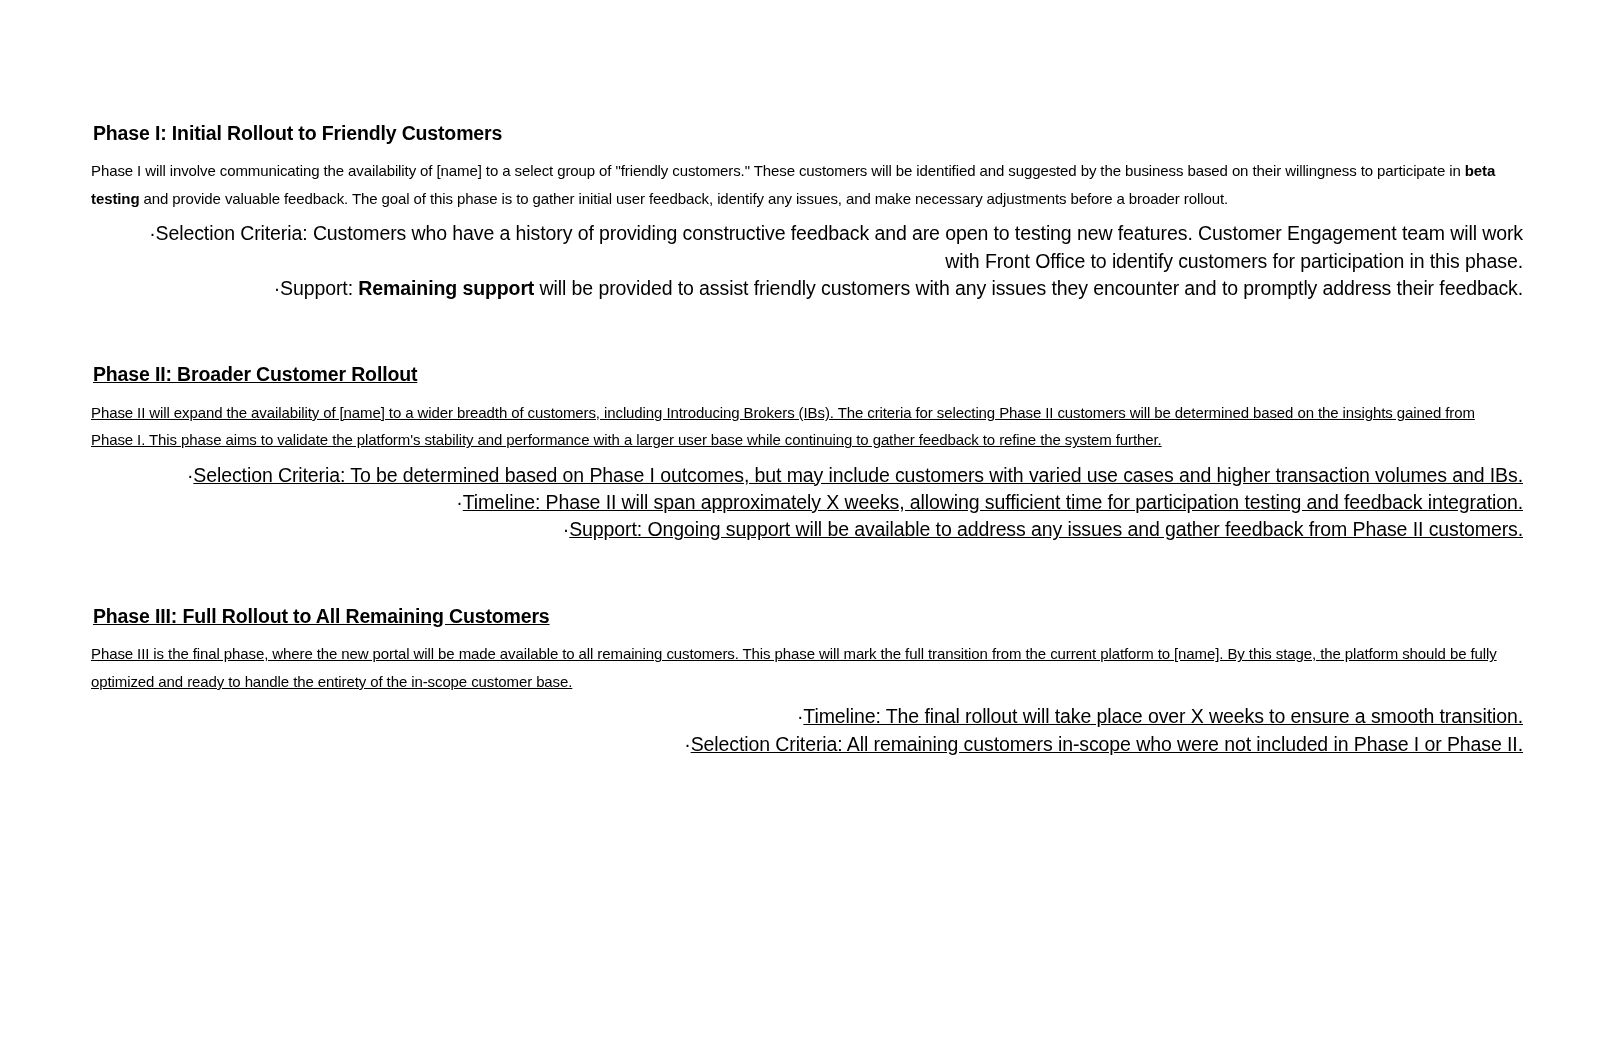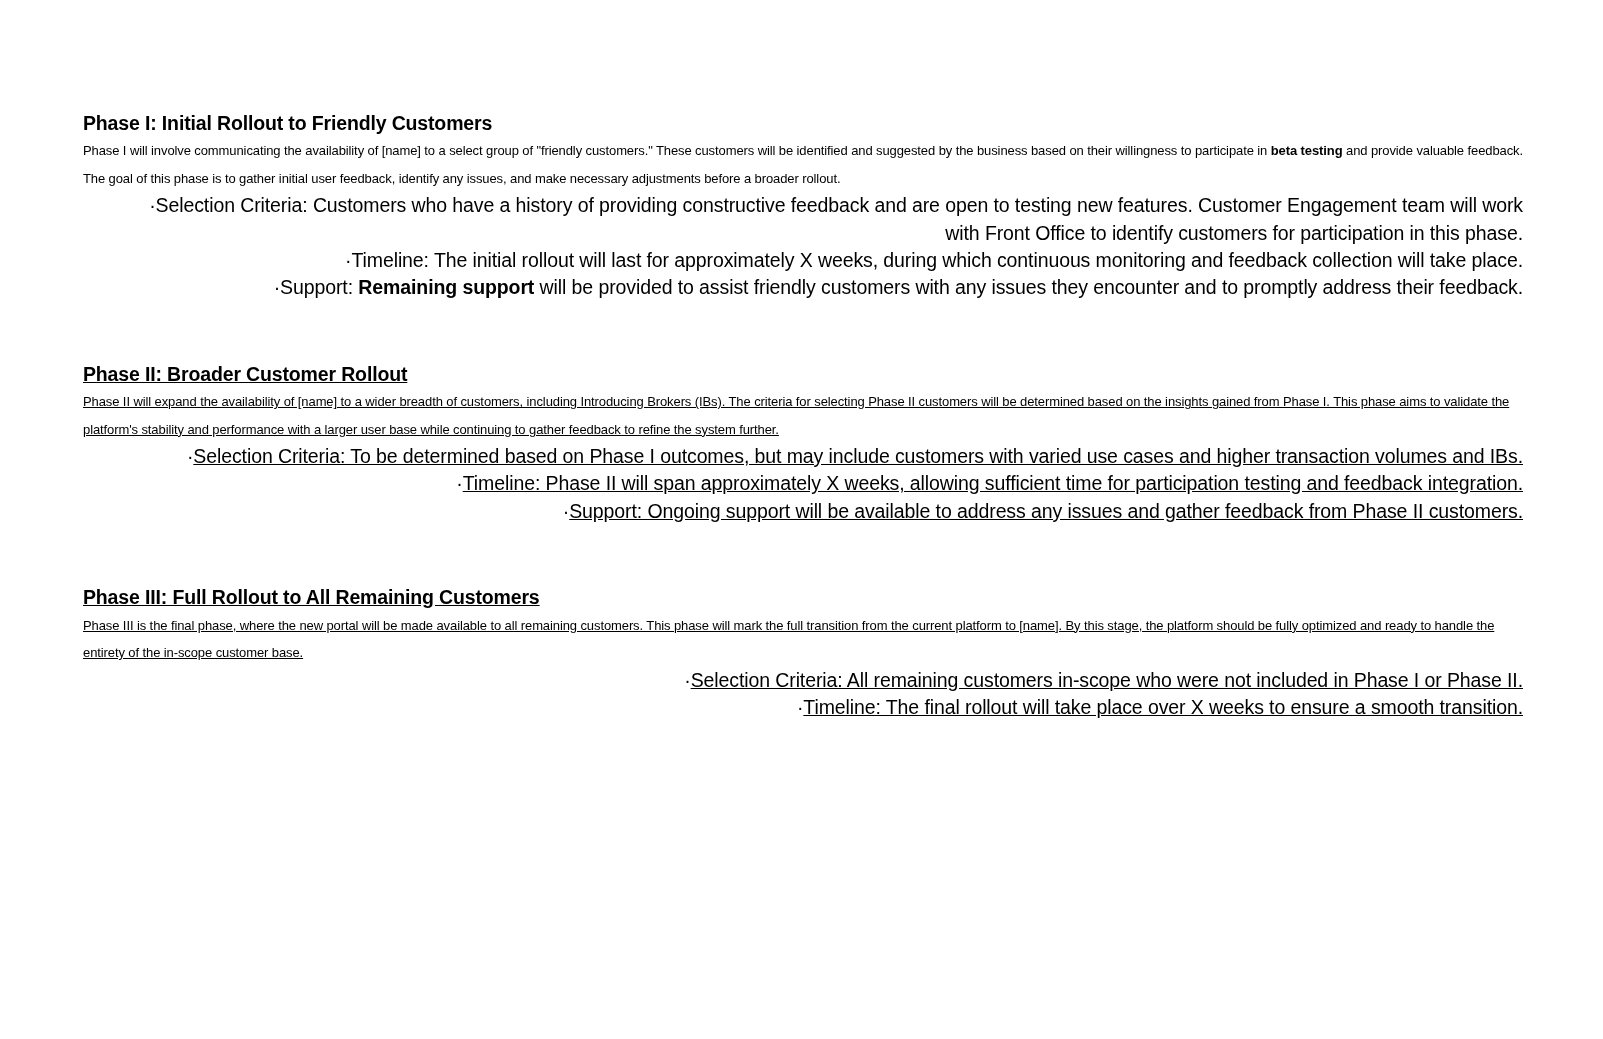--- a/index.html
+++ b/index.html
@@ -29,29 +29,29 @@
     margin: 0;
   }
   .section + .section {
     margin-top: 59px;
     text-decoration: underline;
   }
   h2.heading {
     font-size: 19.5px;
     line-height: 27.4px;
     font-weight: bold;
-    margin: 0;
+    margin: 10px;
     letter-spacing: -0.15px;
     white-space: nowrap;
   }
   p.para {
-    font-size: 13px;
+    font-size: 15px;
     line-height: 27.4px;
     font-weight: normal;
-    margin: 0;
+    margin: 8px;
     letter-spacing: -0.1px;
     text-align: left;
   }
   ul.bullets {
     list-style: none;
     margin: 0;
     padding: 0;
     text-align: right;
   }
   ul.bullets li {
@@ -78,35 +78,34 @@
 </head>
 <body>
 
 <div class="page">
   <div class="doc-body" id="doc-body">
       <section class="section">
         <h2 class="heading">Phase I: Initial Rollout to Friendly Customers</h2>
         <p class="para"><span>Phase I will involve communicating the availability of [name] to a select group of "friendly customers." These customers will be identified and suggested by the business based on their willingness to participate in </span><span class="b">beta testing</span><span> and provide valuable feedback. The goal of this phase is to gather initial user feedback, identify any issues, and make necessary adjustments before a broader rollout.</span></p>
         <ul class="bullets">
           <li><span class="bullet-mark">·</span><span class="bullet-text"><span>Selection Criteria: Customers who have a history of providing constructive feedback and are open to testing new features.  Customer Engagement team will work with Front Office to identify customers for participation in this phase.</span></span></li>
-          <li><span class="bullet-mark">·</span><span class="bullet-text"><span>Timeline: The initial rollout will last for approximately X weeks, during which continuous monitoring and feedback collection will take place.</span></span></li>
           <li><span class="bullet-mark">·</span><span class="bullet-text"><span>Support: </span><span class="b">Remaining support</span><span> will be provided to assist friendly customers with any issues they encounter and to promptly address their feedback.</span></span></li>
         </ul>
       </section>
       <section class="section">
         <h2 class="heading">Phase II: Broader Customer Rollout</h2>
         <p class="para"><span>Phase II will expand the availability of [name] to a wider breadth of customers, including Introducing Brokers (IBs). The criteria for selecting Phase II customers will be determined based on the insights gained from Phase I. This phase aims to validate the platform's stability and performance with a larger user base while continuing to gather feedback to refine the system further.</span></p>
         <ul class="bullets">
           <li><span class="bullet-mark">·</span><span class="bullet-text"><span>Selection Criteria: To be determined based on Phase I outcomes, but may include customers with varied use cases and higher transaction volumes and IBs.</span></span></li>
           <li><span class="bullet-mark">·</span><span class="bullet-text"><span>Timeline: Phase II will span approximately X weeks, allowing sufficient time for participation testing and feedback integration.</span></span></li>
           <li><span class="bullet-mark">·</span><span class="bullet-text"><span>Support: Ongoing support will be available to address any issues and gather feedback from Phase II customers.</span></span></li>
         </ul>
       </section>
       <section class="section">
         <h2 class="heading">Phase III: Full Rollout to All Remaining Customers</h2>
         <p class="para"><span>Phase III is the final phase, where the new portal will be made available to all remaining customers. This phase will mark the full transition from the current platform to [name]. By this stage, the platform should be fully optimized and ready to handle the entirety of the in-scope customer base.</span></p>
         <ul class="bullets">
+          <li><span class="bullet-mark">·</span><span class="bullet-text"><span>Timeline: The final rollout will take place over X weeks to ensure a smooth transition.</span></span></li>
           <li><span class="bullet-mark">·</span><span class="bullet-text"><span>Selection Criteria: All remaining customers in-scope who were not included in Phase I or Phase II.</span></span></li>
-          <li><span class="bullet-mark">·</span><span class="bullet-text"><span>Timeline: The final rollout will take place over X weeks to ensure a smooth transition.</span></span></li>
         </ul>
       </section>
     </div>
 </div>
 
 </body></html>

